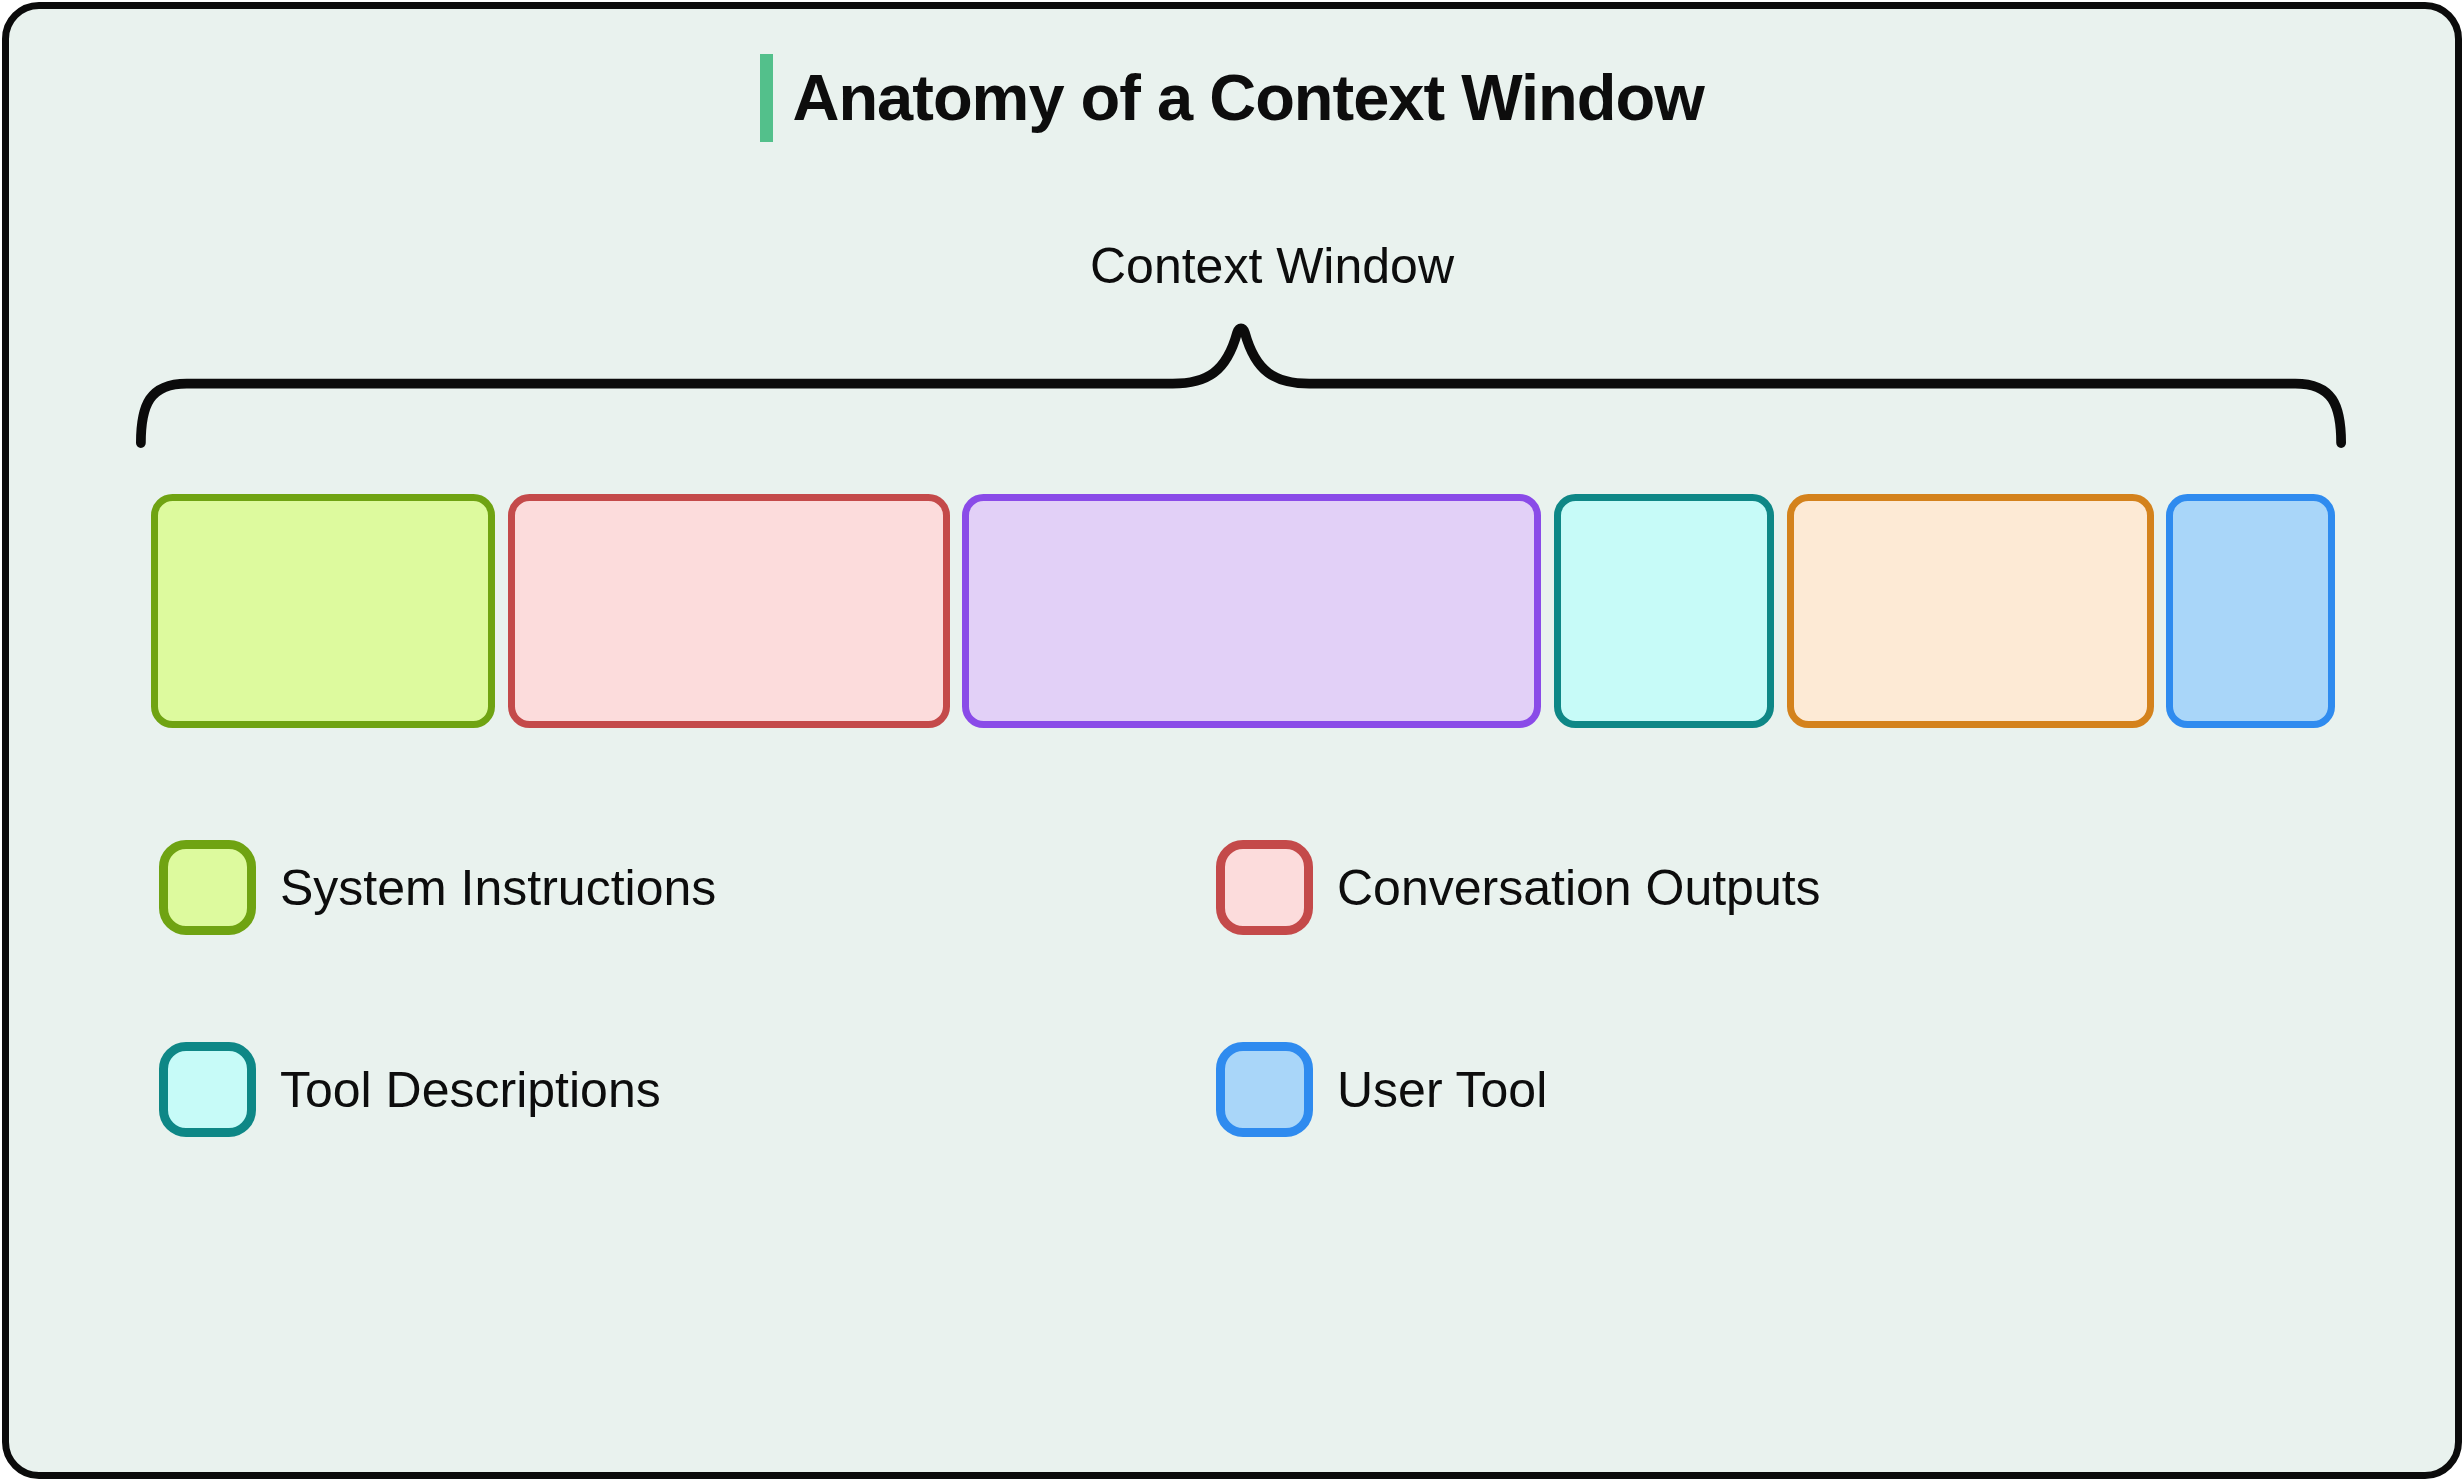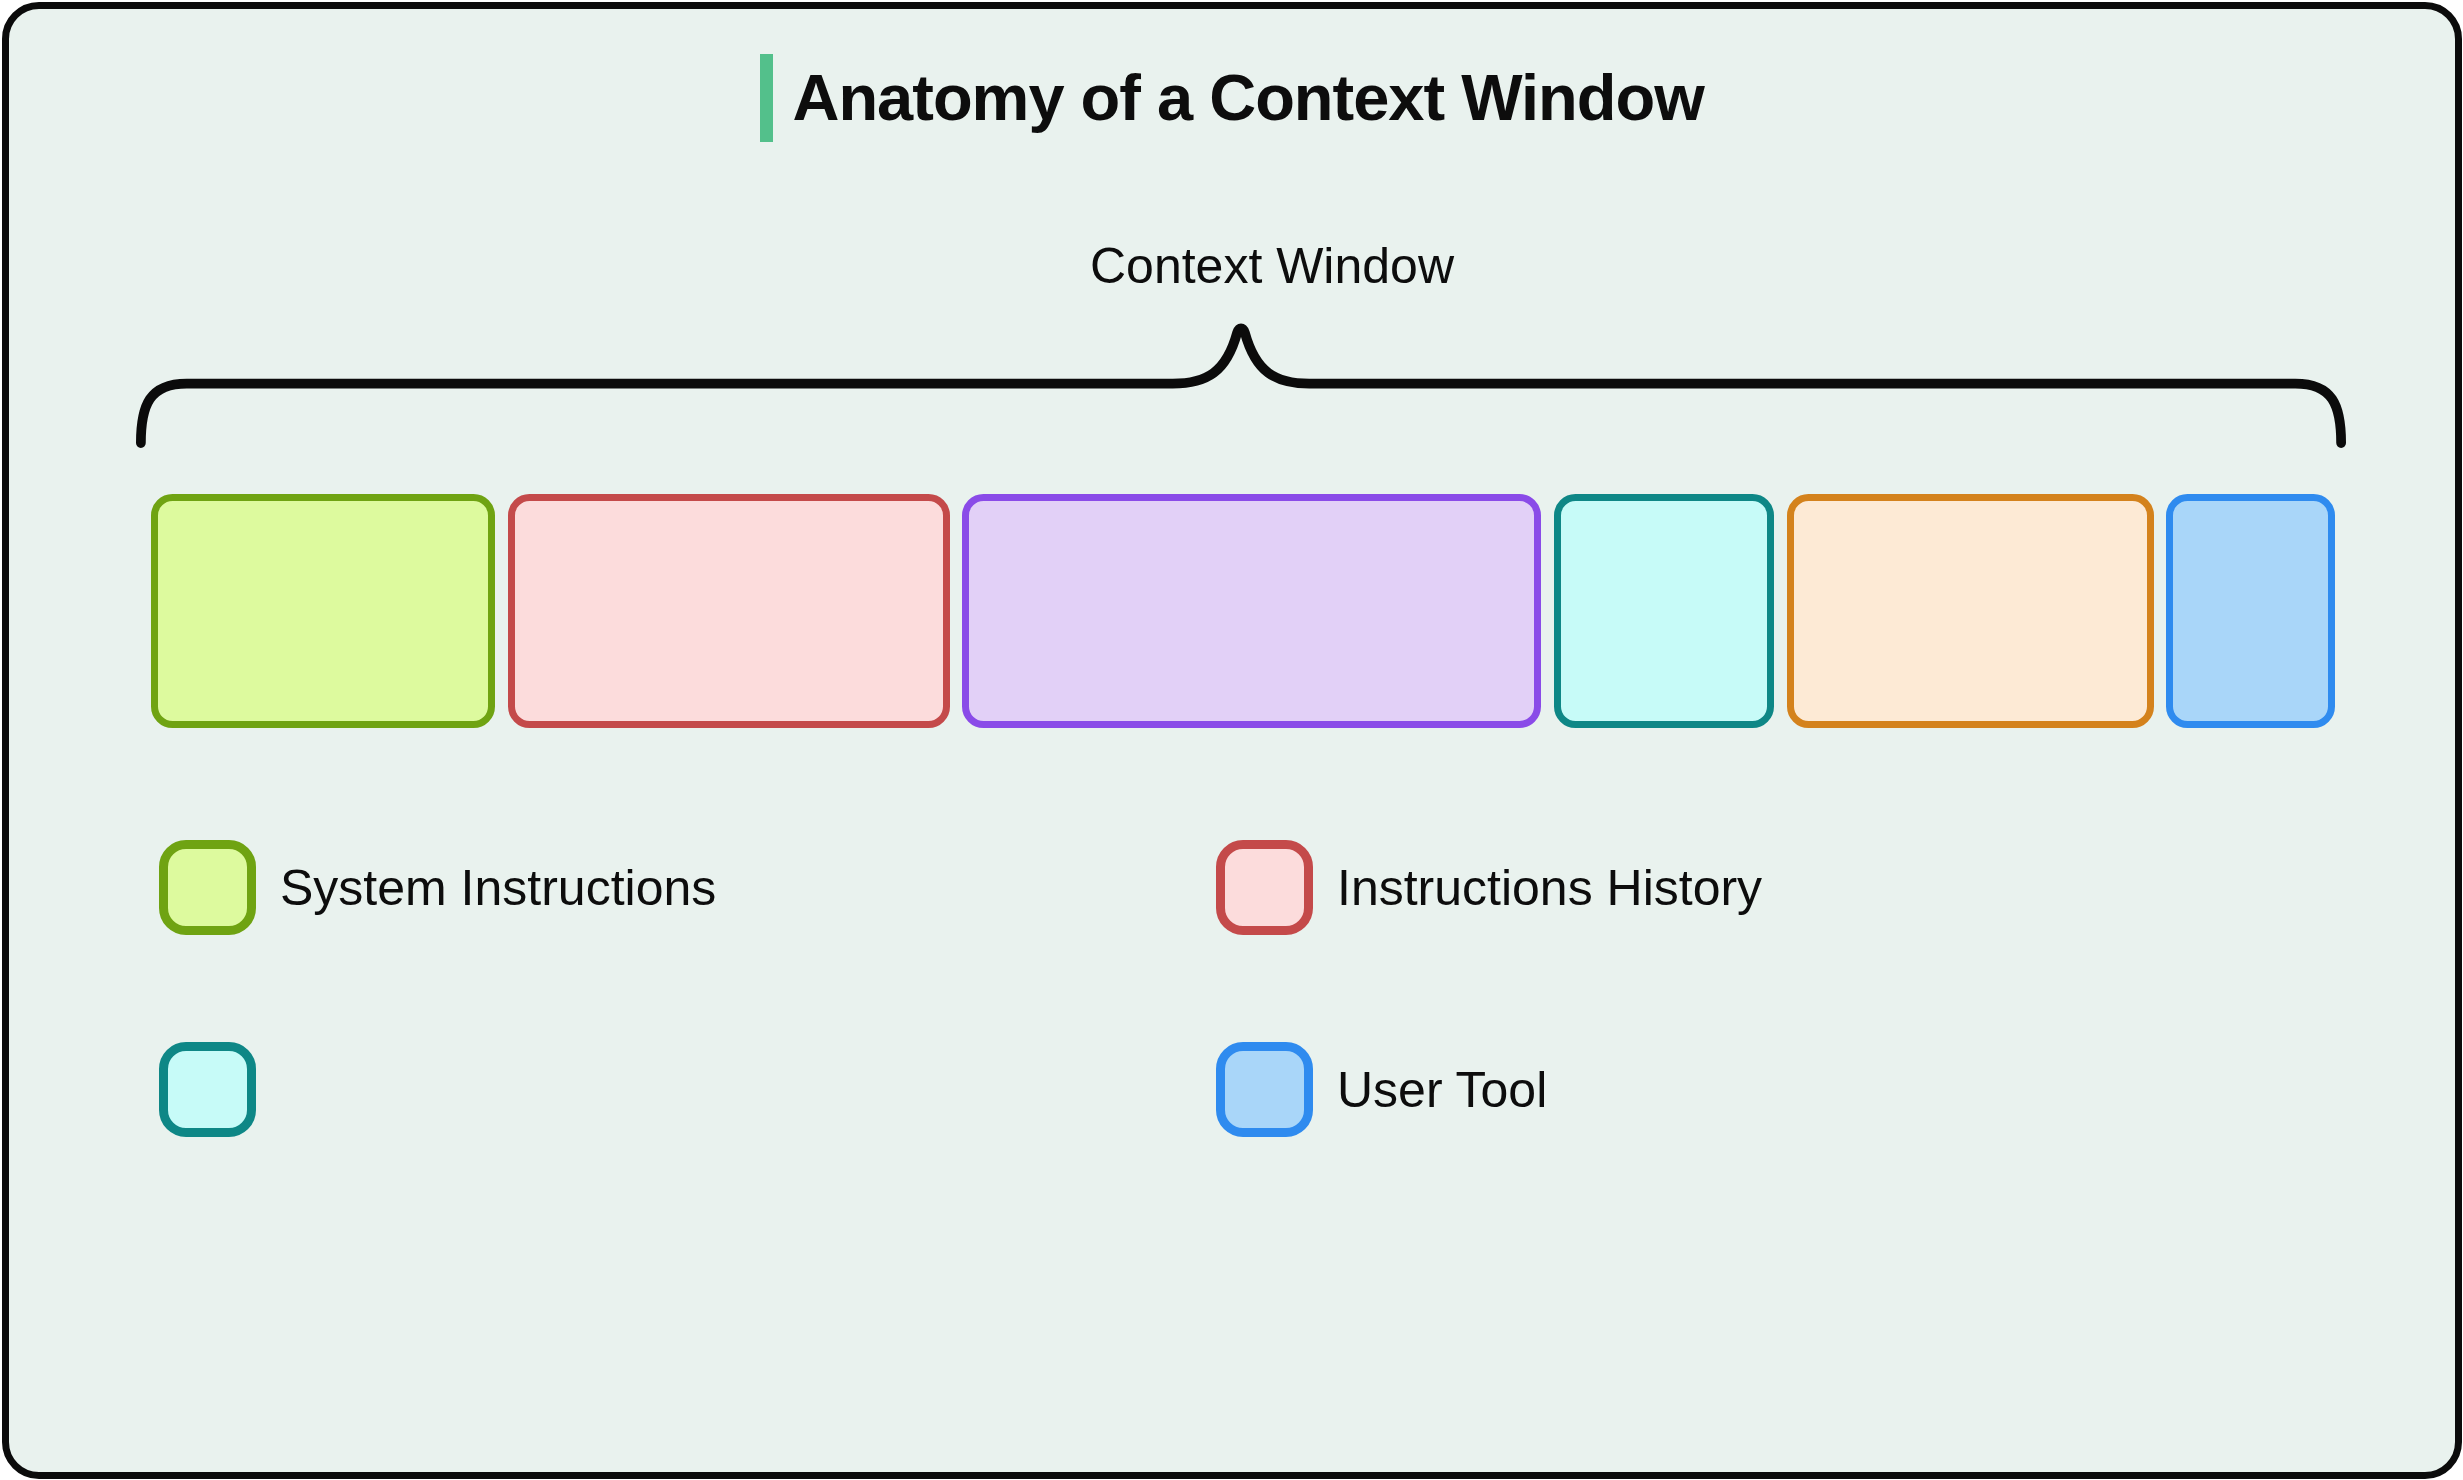--- a/index.html
+++ b/index.html
@@ -110,24 +110,25 @@
     <div class="ctx-block" style="background: rgb(169, 214, 249); border-color: rgb(47, 139, 239); width: 169px;"></div>
   </div>
 
   <div class="legend">
     <div class="legend-item">
       <div class="legend-swatch" style="background: rgb(221, 250, 158); border-color: rgb(111, 163, 18);"></div>
       <div class="legend-label">System Instructions</div>
     </div>
     <div class="legend-item">
       <div class="legend-swatch" style="background: rgb(252, 220, 220); border-color: rgb(196, 74, 74);"></div>
-      <div class="legend-label">Instructions History</div>
+      <div class="legend-label">Conversation Outputs</div>
     </div>
     <div class="legend-item">
       <div class="legend-swatch" style="background: rgb(199, 251, 248); border-color: rgb(14, 135, 134);"></div>
+      <div class="legend-label">Tool Descriptions</div>
     </div>
     <div class="legend-item">
       <div class="legend-swatch" style="background: rgb(169, 214, 249); border-color: rgb(47, 139, 239);"></div>
       <div class="legend-label">User Tool</div>
     </div>
   </div>
 
 </div>
 
 

